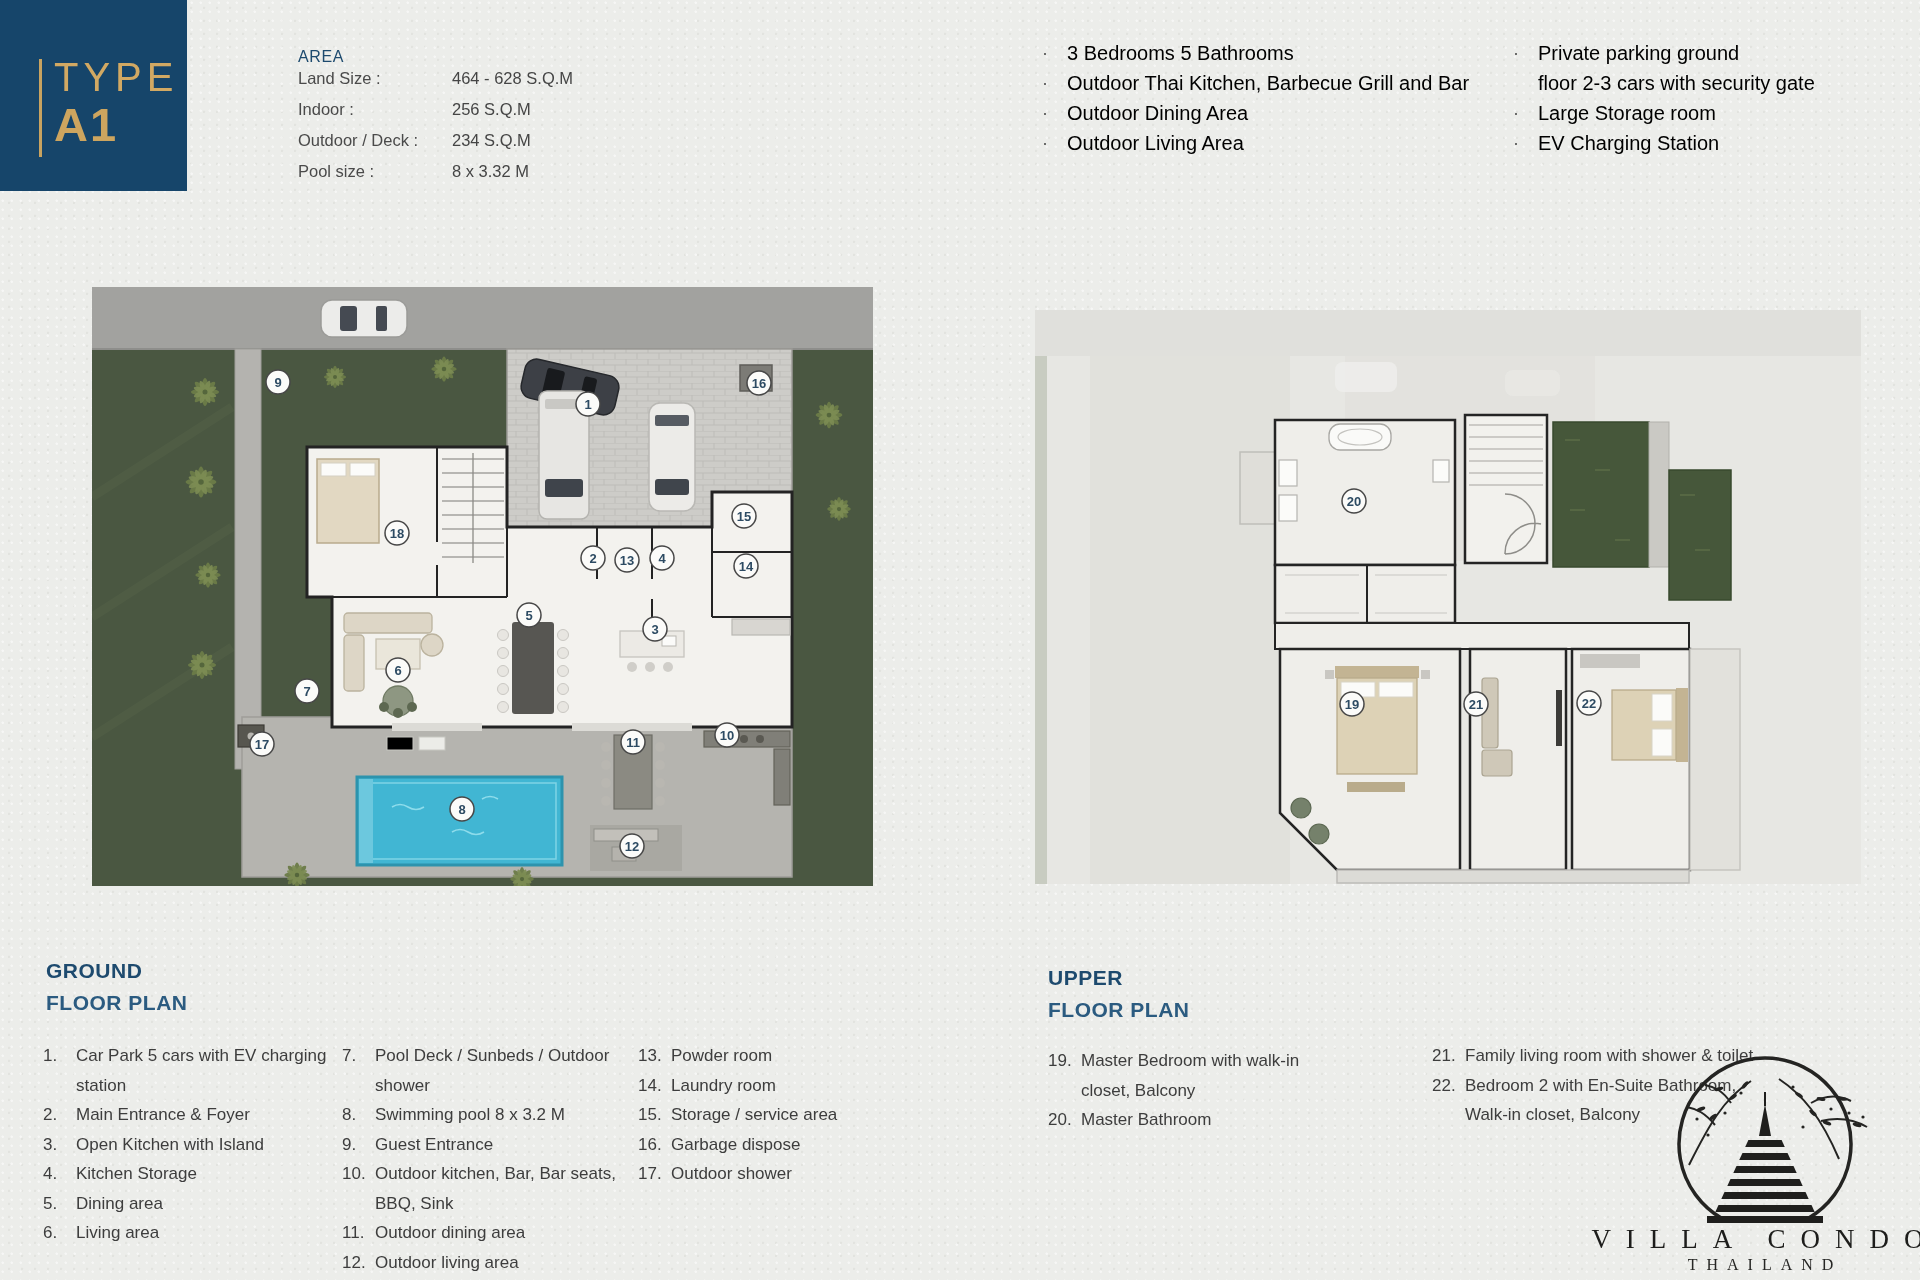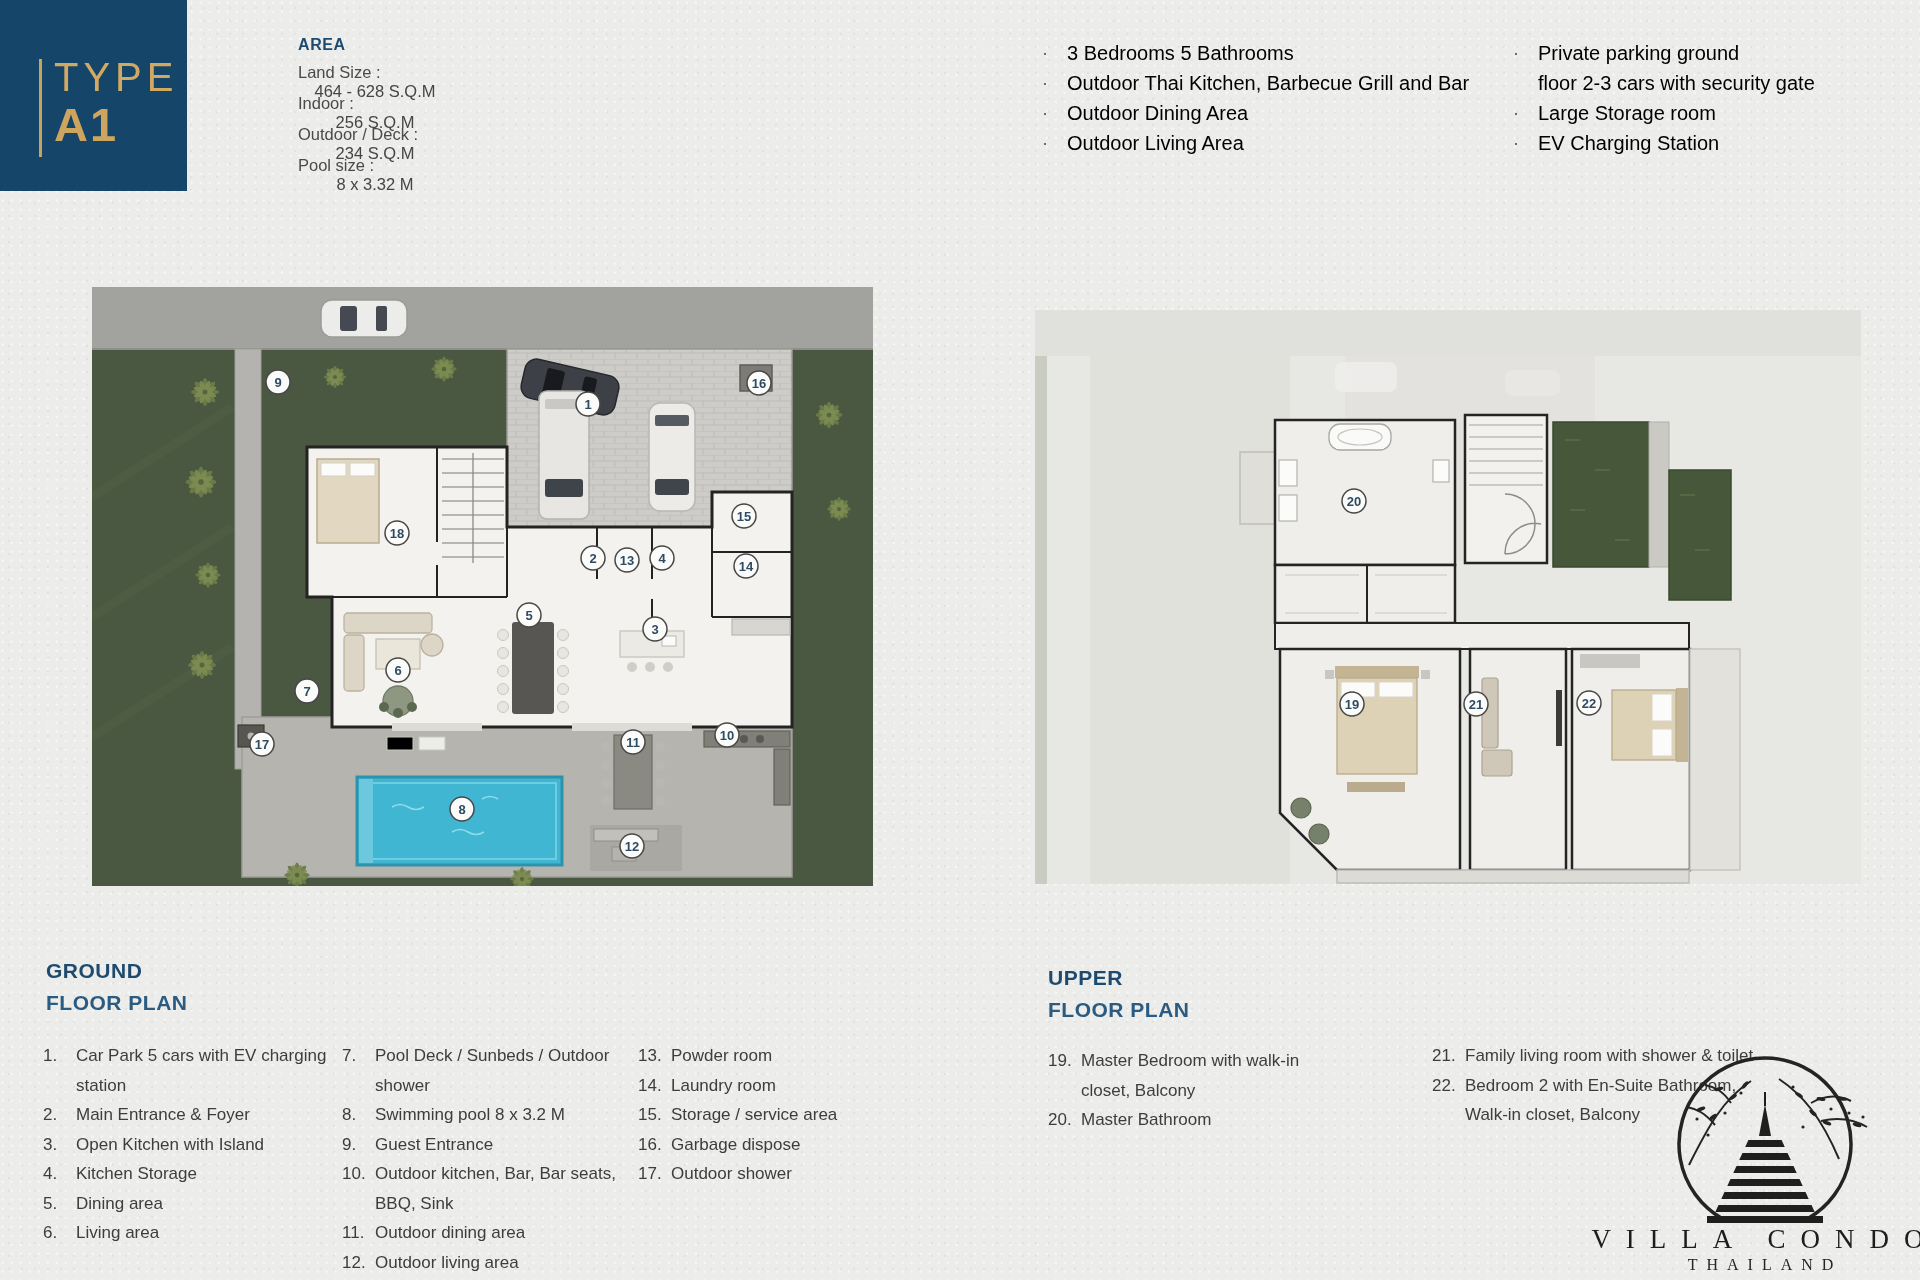--- a/index.html
+++ b/index.html
@@ -16,23 +16,23 @@
   #page{position:absolute;inset:0;}
   .abs{position:absolute;}
 
   
   .type-badge{left:0;top:0;width:187px;height:191px;background:#16456a;}
   .type-badge .gold-line{position:absolute;left:39px;top:59px;width:3px;height:98px;background:#c8a360;}
   .type-word{position:absolute;left:54px;top:55px;font-size:40px;font-weight:400;letter-spacing:5px;color:#d2a963;}
   .type-code{position:absolute;left:54px;top:97px;font-size:47px;font-weight:700;letter-spacing:2px;color:#cda55f;}
 
   
-  .area-title{left:298px;top:36px;font-size:16px;font-weight:700;letter-spacing:.6px;color:#1d4a6e;}
+  .area-title{left:298px;top:48px;font-size:16px;font-weight:400;letter-spacing:.6px;color:#1d4a6e;}
   .area-rows{left:298px;top:63px;}
-  .area-row{display:flex;height:31px;align-items:center;font-size:16.5px;color:#4a4a4a;flex-direction:column;}
+  .area-row{display:flex;height:31px;align-items:center;font-size:16.5px;color:#4a4a4a;}
   .area-row .lbl{width:154px;flex:none;}
   .area-row .val{color:#454545;}
 
   
   .row{display:flex;align-items:flex-start;}
   .row .bullet{width:25px;flex:none;color:#555;font-size:18px;line-height:30px;}
   .row .num{width:33px;flex:none;}
   .lines div{white-space:nowrap;}
   .features .lines div, .features .num{line-height:30px;font-size:20px;color:#000000;}
   .legend .lines div, .legend .num{line-height:29.5px;font-size:17px;color:#3d3d3d;}

